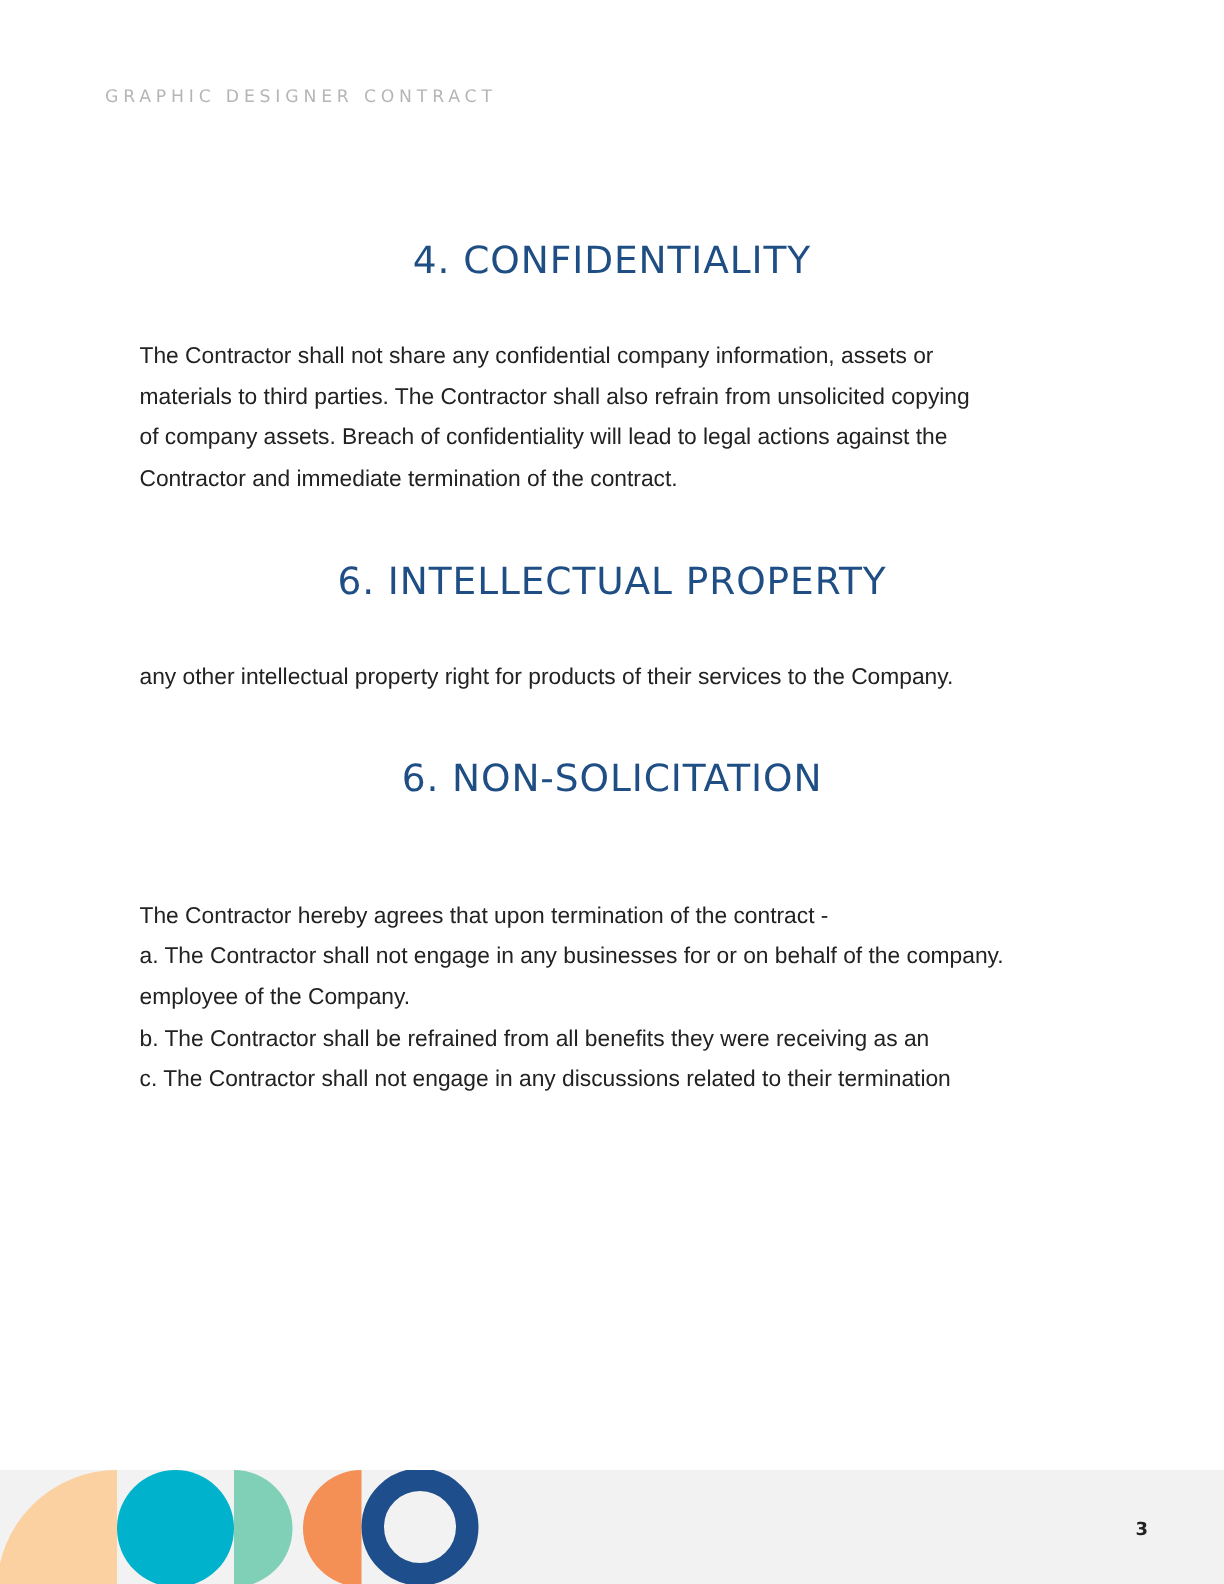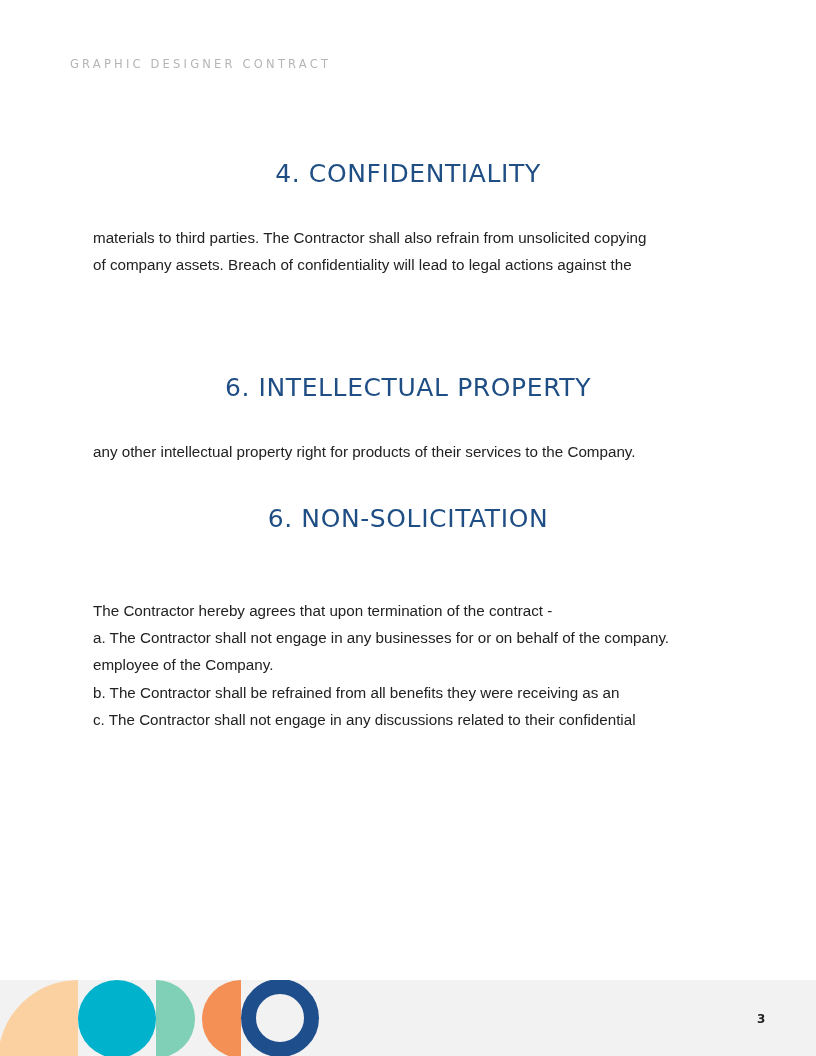--- a/index.html
+++ b/index.html
@@ -38,36 +38,38 @@
       font-size: 12px; font-weight: bold; color: #222222;
     }
   </style>
 </head>
 <body>
 
 <div class="running-header">GRAPHIC DESIGNER CONTRACT</div>
 
 <h2 class="section-heading" style="top:159px;">4. CONFIDENTIALITY</h2>
 <p class="body-text" style="top:224px;">
+  <span class="line">The Contractor shall not share any confidential company information, assets or</span>
   <span class="line">materials to third parties. The Contractor shall also refrain from unsolicited copying</span>
   <span class="line">of company assets. Breach of confidentiality will lead to legal actions against the</span>
+  <span class="line">Contractor and immediate termination of the contract.</span>
 </p>
 
 <h2 class="section-heading" style="top:373px;">6. INTELLECTUAL PROPERTY</h2>
 <p class="body-text" style="top:438px;">
   <span class="line">any other intellectual property right for products of their services to the Company.</span>
 </p>
 
 <h2 class="section-heading" style="top:504px;text-align:center;">6. NON-SOLICITATION</h2>
 <p class="body-text" style="top:597px;">
   <span class="line">The Contractor hereby agrees that upon termination of the contract -</span>
   <span class="line">a. The Contractor shall not engage in any businesses for or on behalf of the company.</span>
   <span class="line">employee of the Company.</span>
   <span class="line">b. The Contractor shall be refrained from all benefits they were receiving as an</span>
-  <span class="line">c. The Contractor shall not engage in any discussions related to their confidential</span>
+  <span class="line">c. The Contractor shall not engage in any discussions related to their termination</span>
 </p>
 
 <div class="footer">
   <svg width="816" height="76" viewBox="0 980 816 76" style="position:absolute;left:0;top:0;">
 
     <path d="M 78 980 L 78 1060 L -2 1060 A 80 80 0 0 1 78 980 Z" fill="#fbd1a2"></path>
 
     <circle cx="117" cy="1019" r="39" fill="#00b2cb"></circle>
 
     <path d="M 156 980 A 39 39 0 0 1 156 1058 Z" fill="#7fd0b6"></path>

